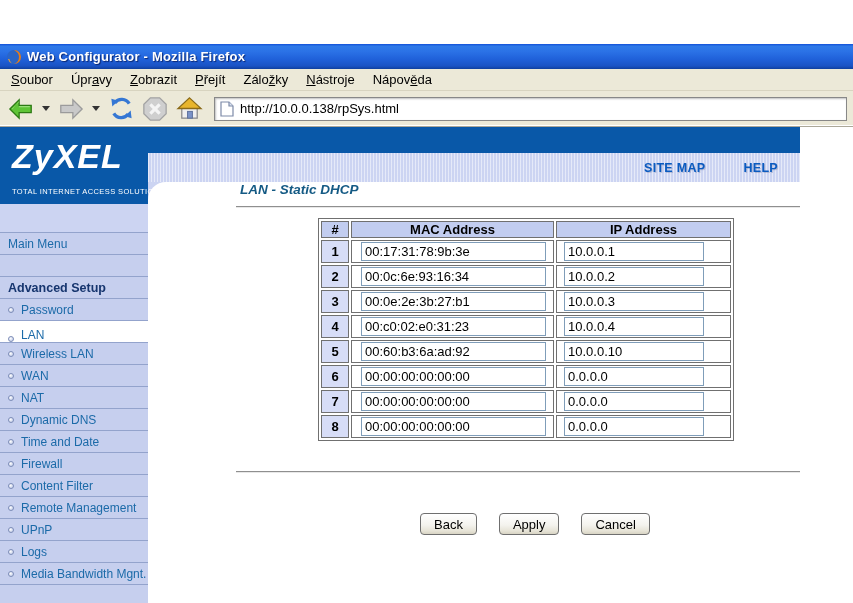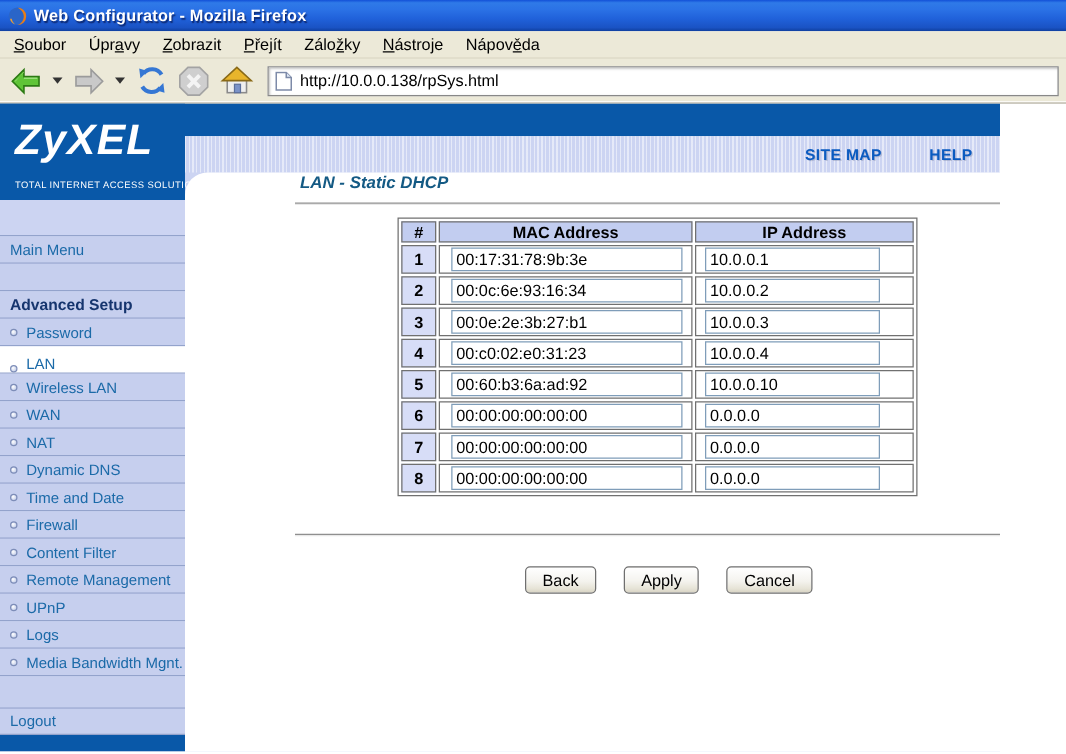--- a/index.html
+++ b/index.html
@@ -4,20 +4,21 @@
 <style>
   * { margin:0; padding:0; box-sizing:border-box; }
   html,body { background:#fff; }
   body { font-family:"Liberation Sans", sans-serif; }
   .screen { position:relative; width:853px; height:603px; overflow:hidden; background:#fff; }
 
   
   .titlebar {
     height:25px; display:flex; align-items:center; gap:5px; padding:0 6px;
     background:linear-gradient(180deg,#1250d8 0%,#2f7ae8 9%,#2b72e6 30%,#2061da 60%,#1a53c4 88%,#0f3f9e 100%);
+    margin-top:44px;
   }
   .titlebar .title {
     color:#fff; font-weight:bold; font-size:13px; text-shadow:1px 1px 1px rgba(0,10,60,.65); letter-spacing:.2px;
   }
   .menubar {
     height:22px; background:#ece9d8; display:flex; align-items:center;
     border-bottom:1px solid #d8d4c0; padding-left:2px;
   }
   .menu-item { font-size:13px; color:#000; padding:2px 9px; cursor:default; }
   .menu-item .mkey { text-decoration:underline; }
@@ -96,20 +97,21 @@
   }
   input.mac-input { width:185px; }
   input.ip-input { width:140px; }
 
   .btn-row { display:flex; gap:22px; margin:25px 0 0 272px; }
   button.xp {
     font-family:"Liberation Sans",sans-serif; font-size:13px; color:#000;
     border:1px solid #6f6f6f; border-radius:4px; padding:2px 13px; height:22px;
     background:linear-gradient(180deg,#ffffff 0%,#f4f3ee 55%,#e6e3d6 85%,#d8d4c4 100%);
     cursor:pointer;
+    margin-top:16px;
   }
 </style>
 </head>
 <body>
 
 <div class="screen">
 
   <div class="titlebar">
     <svg width="16" height="16" viewBox="0 0 16 16">
       <circle cx="8" cy="8" r="7" fill="#2a65c8"></circle>

